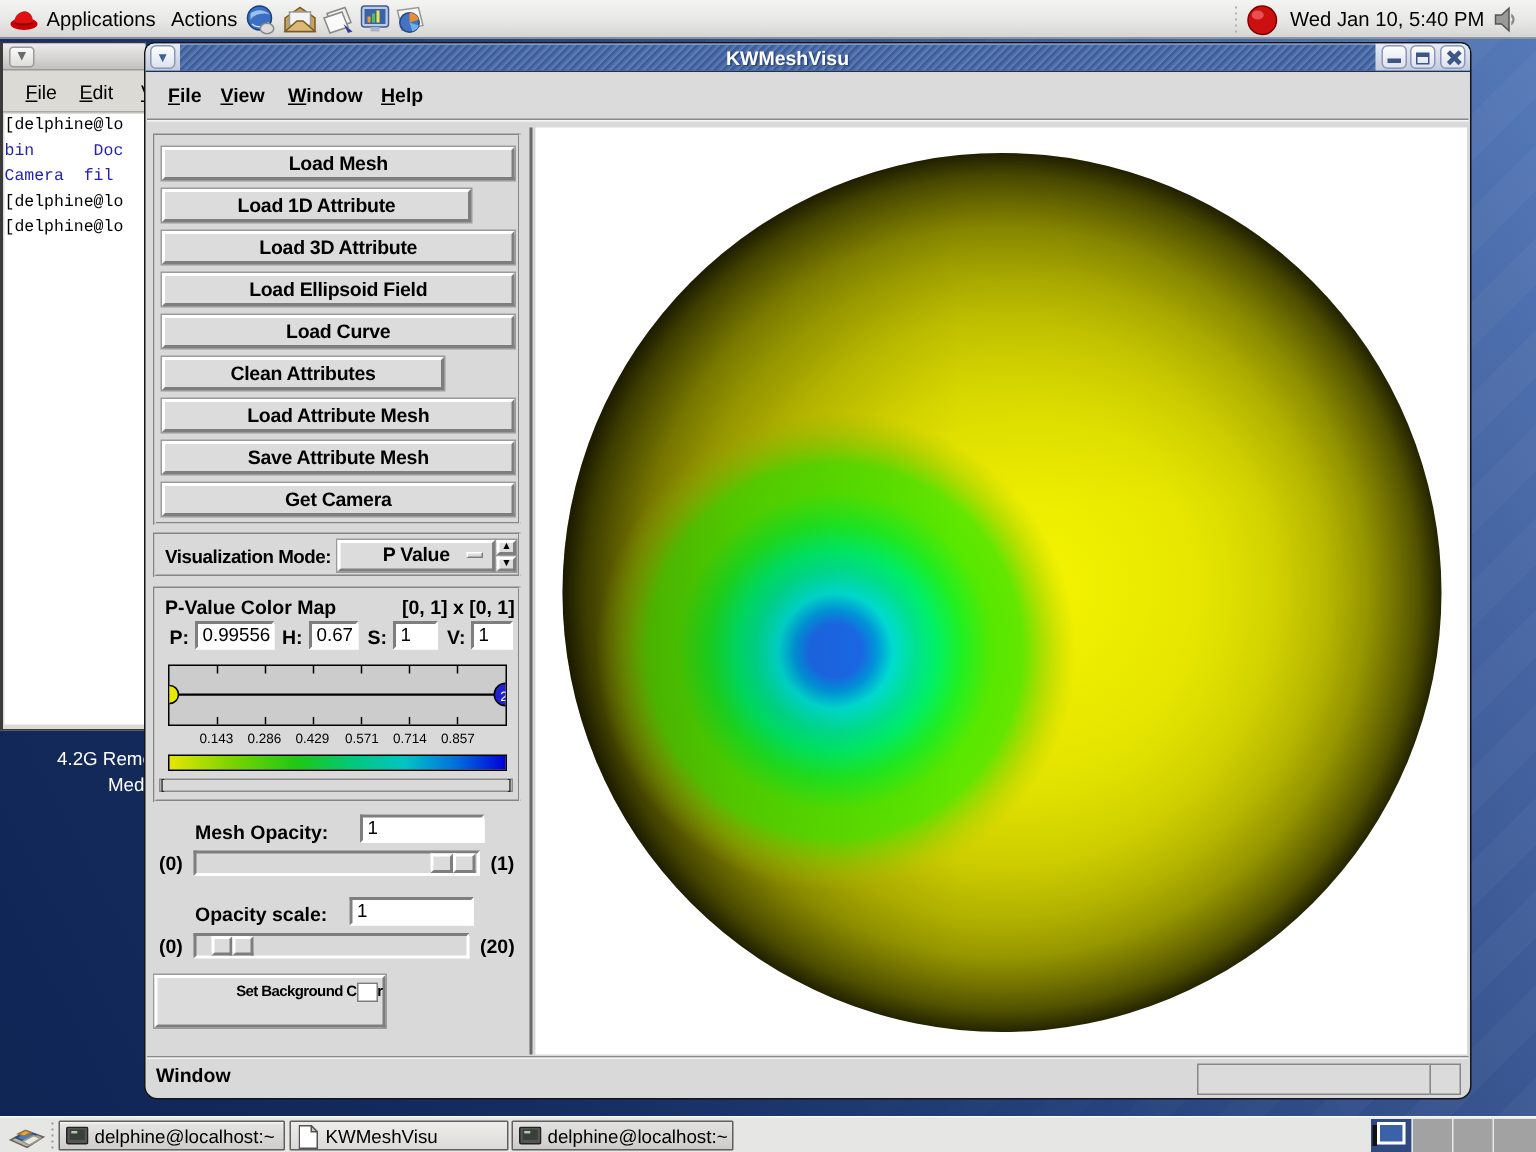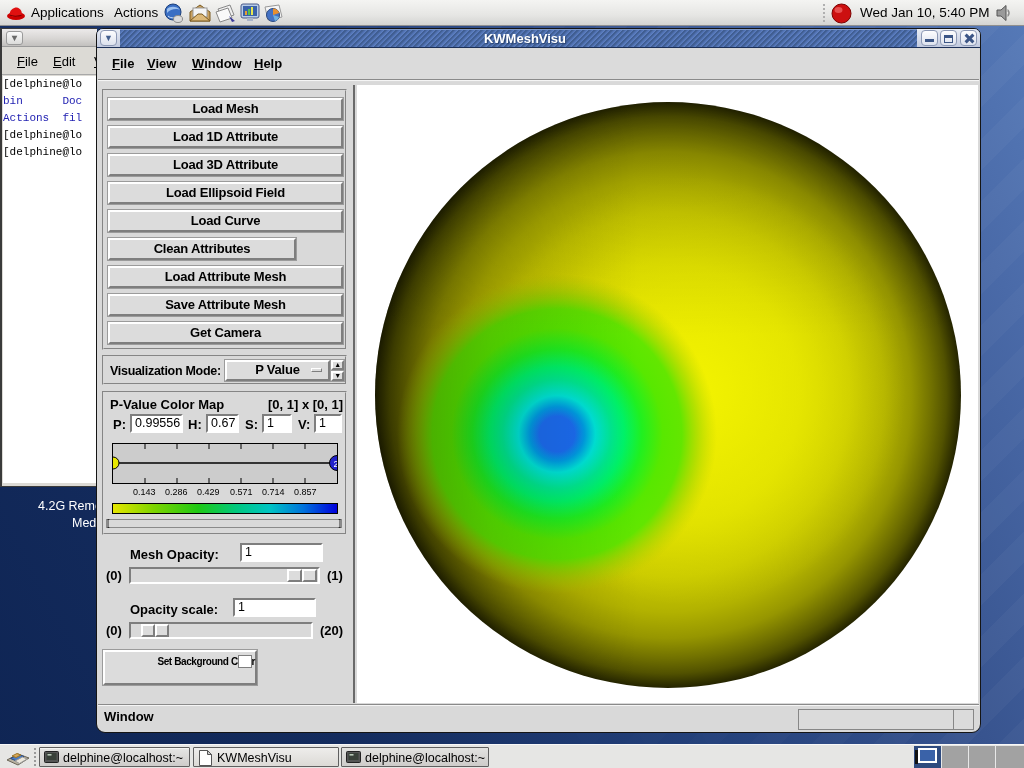--- a/index.html
+++ b/index.html
@@ -67,21 +67,21 @@
  <div id="termtitle">
   <div style="position:absolute;left:4px;top:2px;width:17px;height:14px;background:linear-gradient(to bottom,#fafafa,#dcdcda);border:1px solid #9a9a9a;border-radius:3px;color:#6a6a6a;font-weight:bold;font-size:10px;text-align:center;line-height:12px;">▾</div>
  </div>
  <div id="termmenu">
   <span style="left:15px;"><u>F</u>ile</span>
   <span style="left:51px;"><u>E</u>dit</span>
   <span style="left:92px;"><u>V</u></span>
  </div>
  <div id="termtext">[delphine@lo
 <span class="b">bin      Doc
-Actions  fil</span>
+Camera  fil</span>
 [delphine@lo
 [delphine@lo</div>
 </div>
 
 <div id="main">
  <div id="titlebar">
   <div class="tray" style="left:0;width:23px;"></div>
   <div class="tray" style="left:820px;width:63px;"></div>
   <div class="wbtn" style="left:3px;color:#44608e;font-size:9px;line-height:15px;">▼</div>
   <div id="wtitle">KWMeshVisu</div>
@@ -99,21 +99,21 @@
  <div id="menubar">
   <span style="left:14px;"><u>F</u>ile</span>
   <span style="left:49px;"><u>V</u>iew</span>
   <span style="left:94px;"><u>W</u>indow</span>
   <span style="left:156px;"><u>H</u>elp</span>
  </div>
  <div id="menusep"></div>
 
  <div class="frame" style="left:5px;top:60px;width:245px;height:261px;"></div>
  <div class="tkbtn" style="left:11px;top:69px;width:235px;height:22px;line-height:18px;">Load Mesh</div>
- <div class="tkbtn" style="left:11px;top:97px;width:235px;height:22px;line-height:18px;">Load 1D Attribute</div>
+ <div class="tkbtn" style="left:11px;top:97px;width:206px;height:22px;line-height:18px;">Load 1D Attribute</div>
  <div class="tkbtn" style="left:11px;top:125px;width:235px;height:22px;line-height:18px;">Load 3D Attribute</div>
  <div class="tkbtn" style="left:11px;top:153px;width:235px;height:22px;line-height:18px;">Load Ellipsoid Field</div>
  <div class="tkbtn" style="left:11px;top:181px;width:235px;height:22px;line-height:18px;">Load Curve</div>
  <div class="tkbtn" style="left:11px;top:209px;width:188px;height:22px;line-height:18px;">Clean Attributes</div>
  <div class="tkbtn" style="left:11px;top:237px;width:235px;height:22px;line-height:18px;">Load Attribute Mesh</div>
  <div class="tkbtn" style="left:11px;top:265px;width:235px;height:22px;line-height:18px;">Save Attribute Mesh</div>
  <div class="tkbtn" style="left:11px;top:293px;width:235px;height:22px;line-height:18px;">Get Camera</div>
 
  <div class="frame" style="left:5px;top:326px;width:245px;height:30px;"></div>
  <div class="blbl" style="left:13px;top:335px;font-size:12.5px;letter-spacing:-0.3px;">Visualization Mode:</div>

